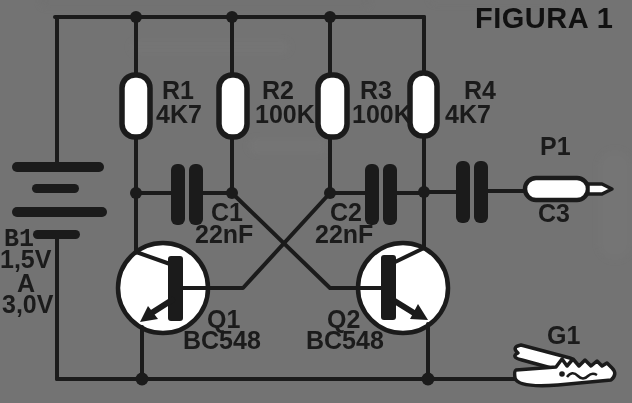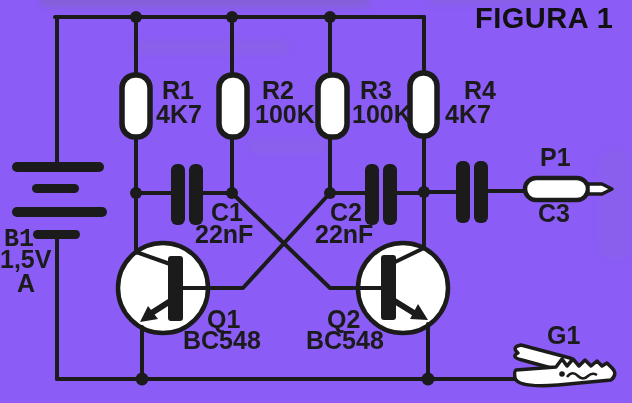--- a/index.html
+++ b/index.html
@@ -1,18 +1,18 @@
 <!DOCTYPE html>
 <html><head>
 <meta charset="utf-8">
 <style>
   html,body{margin:0;padding:0;}
   #stage{
     position:relative;width:632px;height:403px;overflow:hidden;
-    background:#8b5cf6;
+    background:#737373;
     font-family:"Liberation Sans","DejaVu Sans",sans-serif;
   }
   #circuit-svg{position:absolute;left:0;top:0;width:632px;height:403px;}
   .lbl{
     position:absolute;font-weight:bold;font-size:25px;line-height:1;
     color:#1b1b1b;white-space:nowrap;letter-spacing:0px;
     transform:scaleY(1.02);
   }
   .title{font-size:29px;font-weight:bold;letter-spacing:0.5px;color:#111;}
   .smudge{position:absolute;pointer-events:none;filter:blur(3px);}
@@ -139,22 +139,23 @@
 
   <div class="lbl" style="left:211px;top:200px;">C1</div>
   <div class="lbl" style="left:195px;top:222px;">22nF</div>
   <div class="lbl" style="left:330px;top:200px;">C2</div>
   <div class="lbl" style="left:315px;top:222px;">22nF</div>
   <div class="lbl" style="left:490px;top:201px;margin-left:48px;">C3</div>
 
   <div class="lbl" style="left:4px;top:227px;font-family:Liberation Mono, monospace;">B1</div>
   <div class="lbl" style="left:0px;top:247px;">1,5V</div>
   <div class="lbl" style="left:17px;top:271px;">A</div>
+  <div class="lbl" style="left:2px;top:292px;">3,0V</div>
 
   <div class="lbl" style="left:207px;top:307px;">Q1</div>
   <div class="lbl" style="left:183px;top:328px;">BC548</div>
   <div class="lbl" style="left:327px;top:307px;text-align:right;">Q2</div>
   <div class="lbl" style="left:306px;top:328px;">BC548</div>
 
-  <div class="lbl" style="left:540px;top:145px;">P1</div>
+  <div class="lbl" style="left:540px;top:134px;">P1</div>
   <div class="lbl" style="left:547px;top:323px;">G1</div>
 
 </div>
 
 </body></html>

